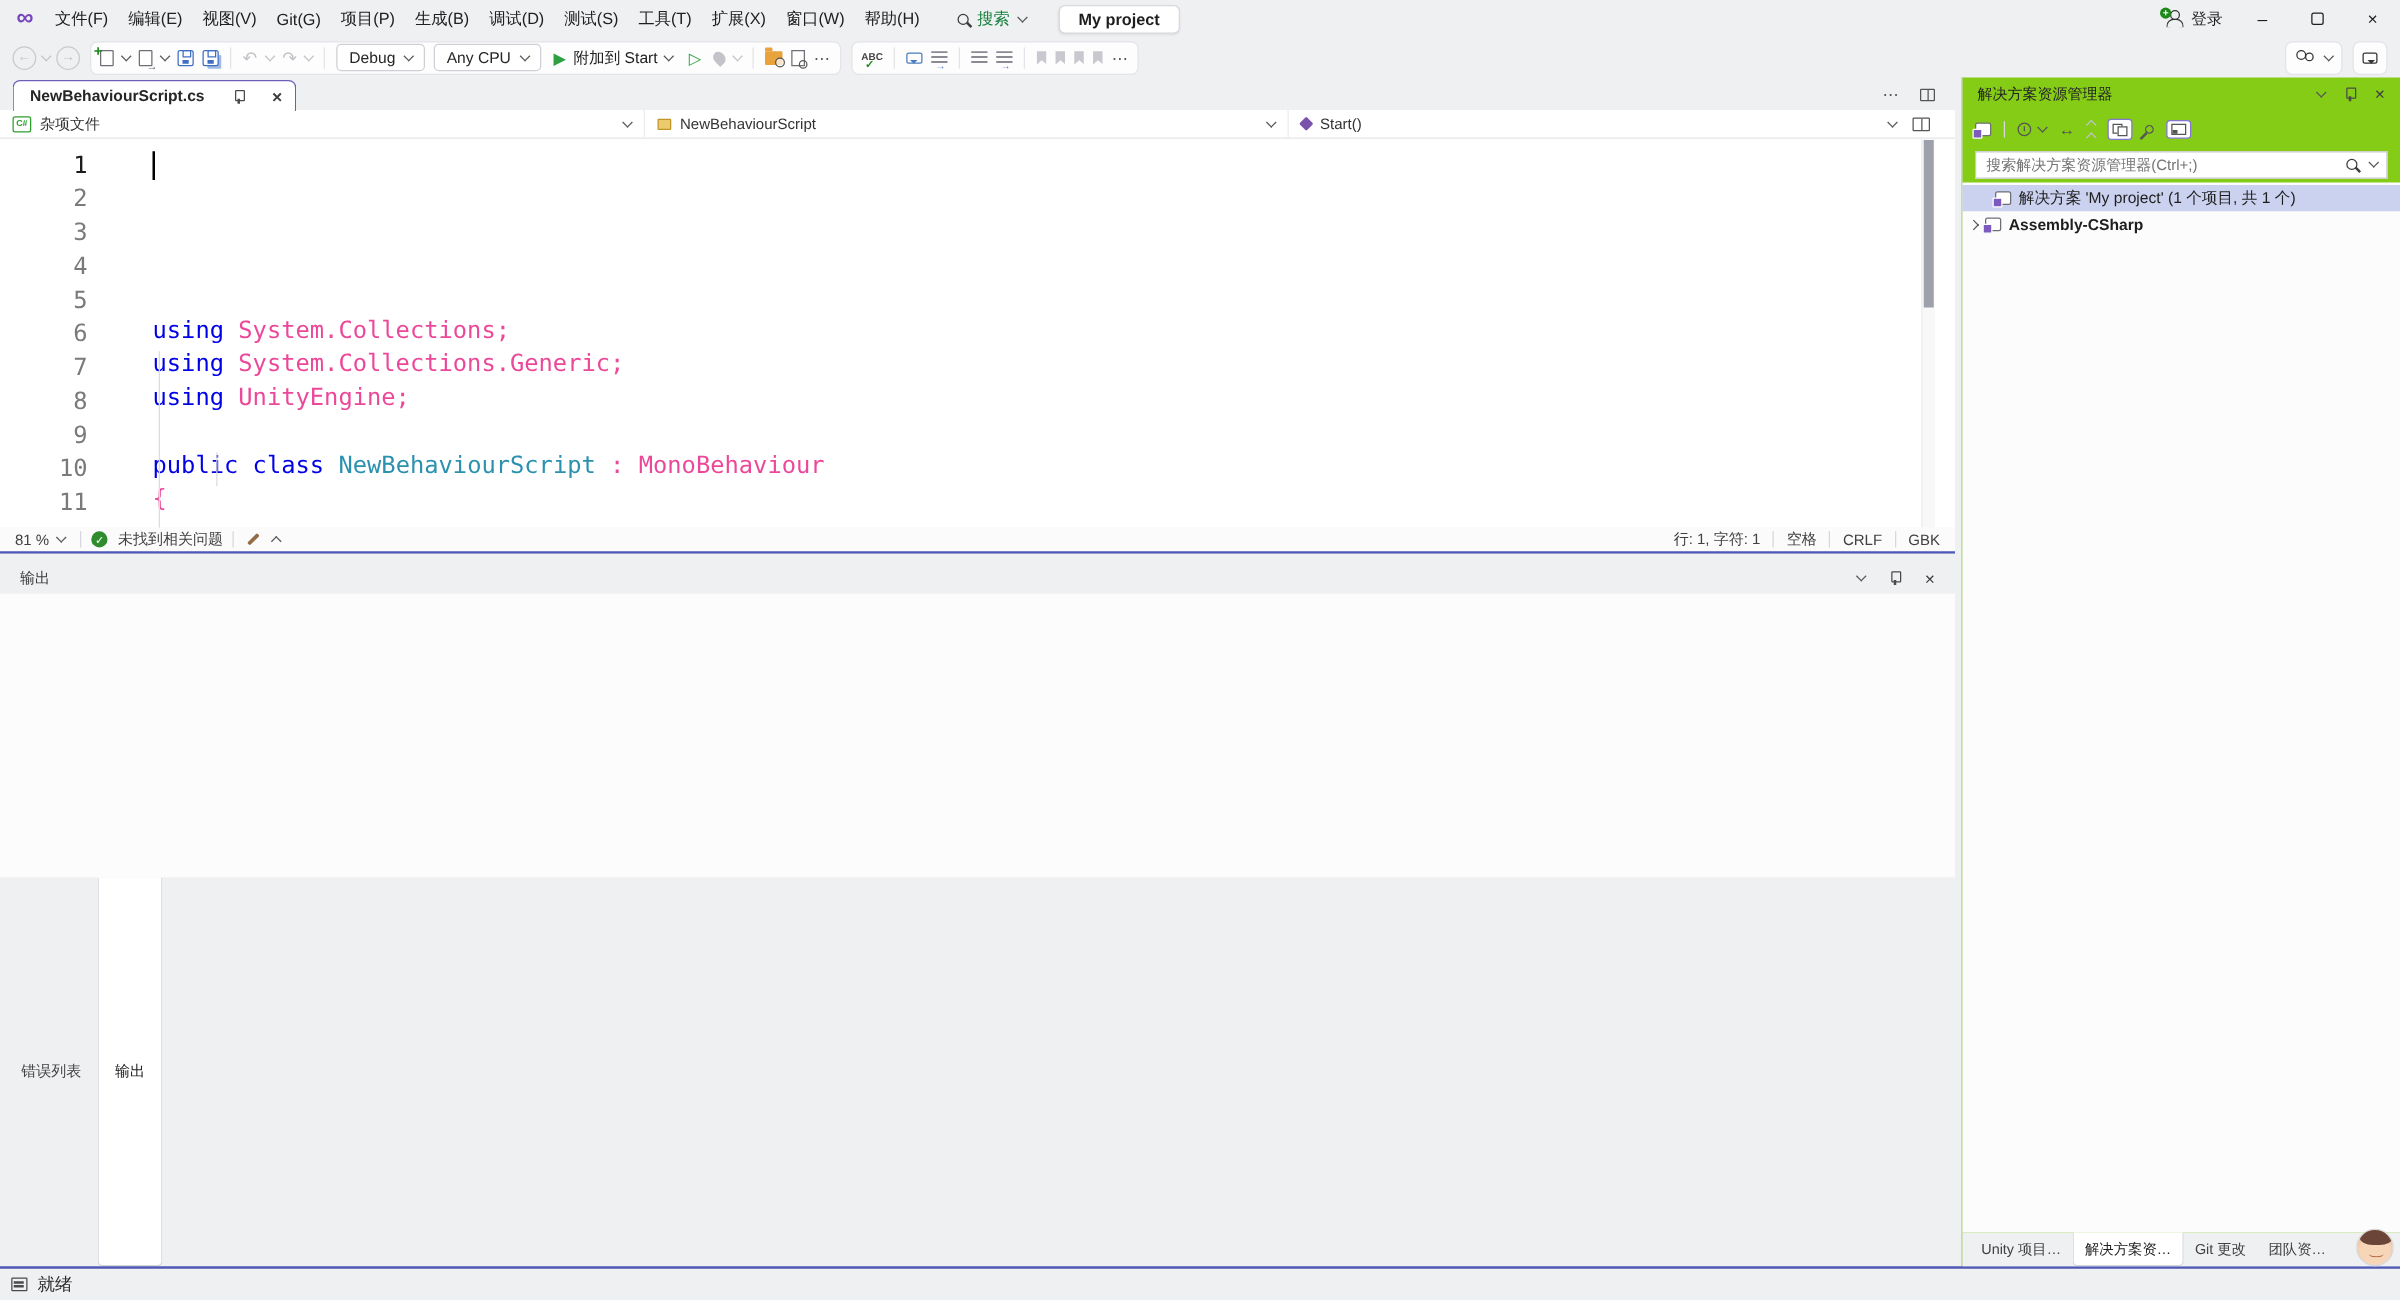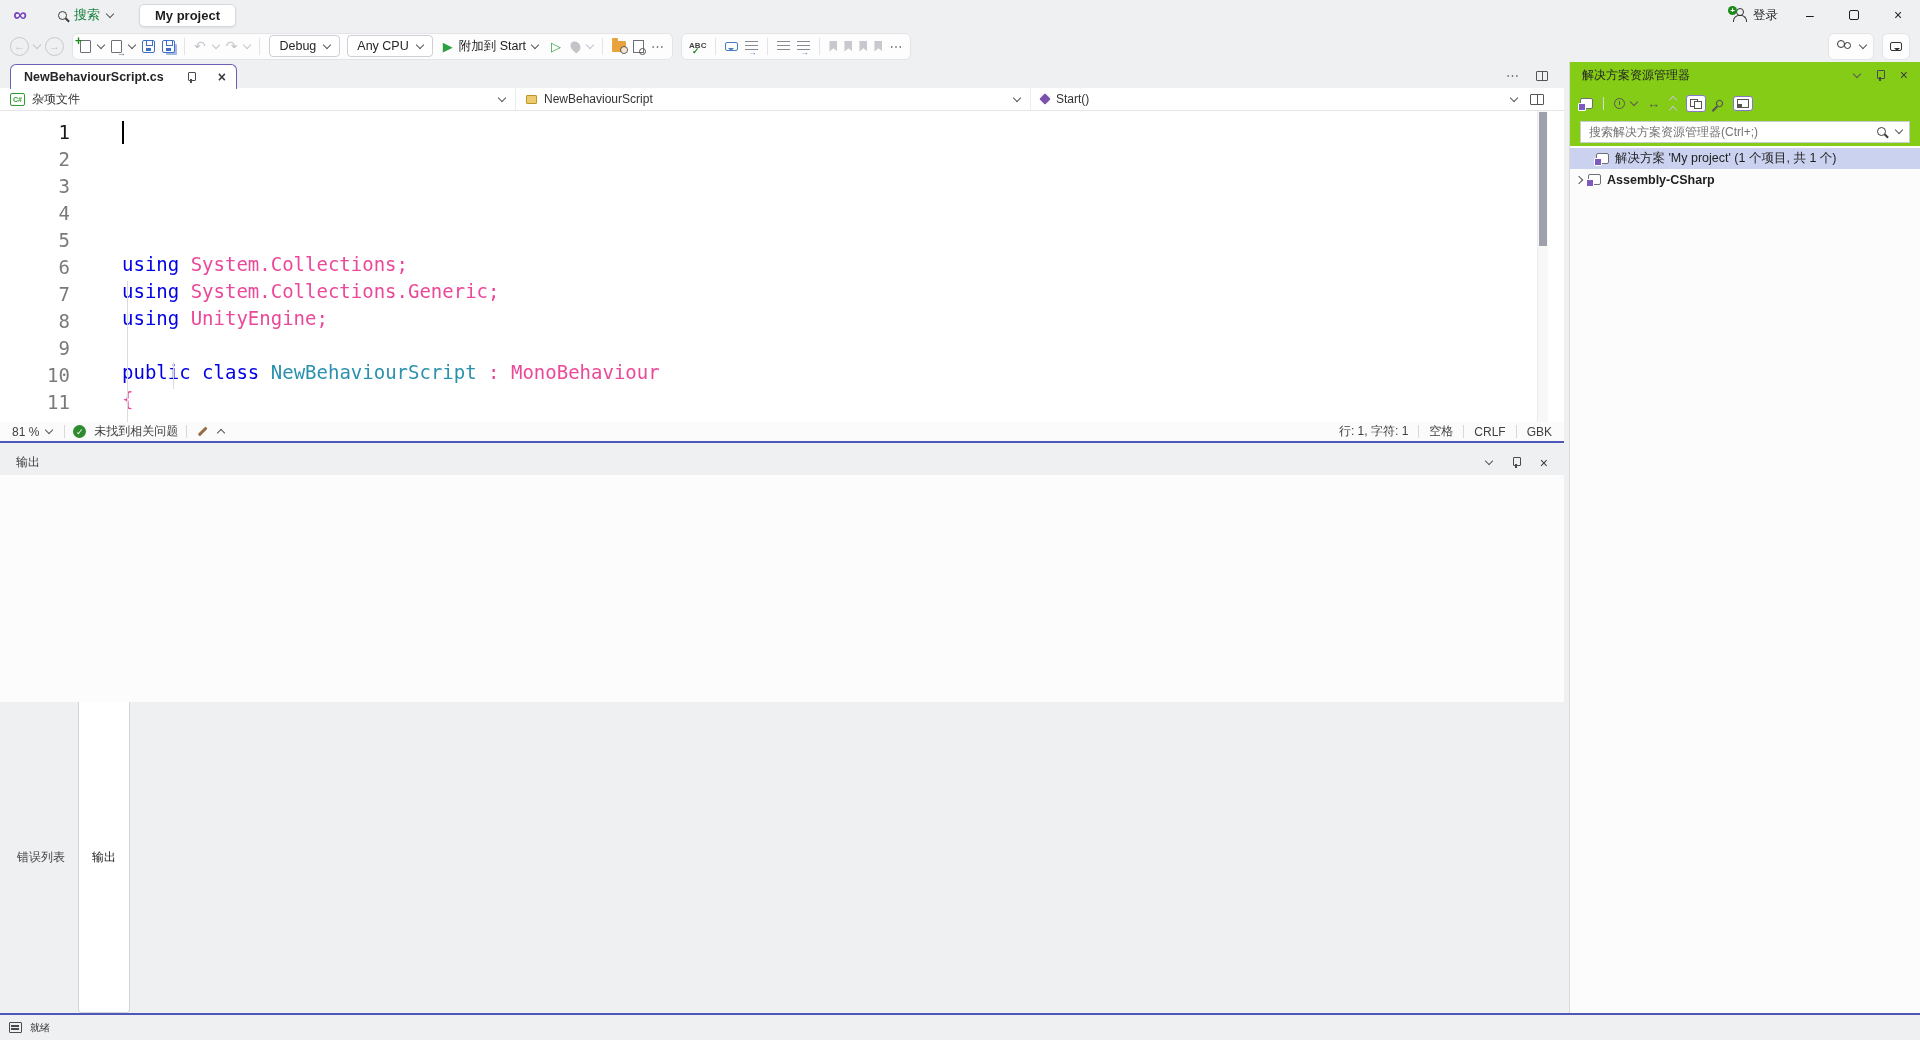--- a/index.html
+++ b/index.html
@@ -157,31 +157,45 @@
   .winicon::after{content:"";position:absolute;left:-3px;bottom:-3px;width:6px;height:6px;background:#7D5BBE;border:1px solid #fff;border-radius:1px}
   .bold{font-weight:bold}
   #rtabs{height:27px;display:flex;align-items:stretch;padding-left:6px;font-size:11.5px;color:#414141;background:#EFF0F2;position:relative;flex:0 0 auto}
   .rtab{display:flex;align-items:center;padding:0 9px;white-space:nowrap}
   .rtab.active{background:#fff;border:1px solid #D5D5DA;border-top:none;border-radius:0 0 4px 4px;color:#222}
   .avatar{position:absolute;right:5px;top:-3px;width:30px;height:30px;border-radius:50%;background:radial-gradient(circle at 50% 62%,#F7D6B8 52%,#EFC09A 75%);border:1px solid #D8D8DC;overflow:hidden}
   .avatar::before{content:"";position:absolute;left:2px;top:-2px;width:26px;height:14px;background:#6B4638;border-radius:50% 50% 40% 40%}
   .avatar::after{content:"";position:absolute;left:9px;top:16px;width:12px;height:5px;border-bottom:1.5px solid #B06A4A;border-radius:50%}
 
   
-  #statusbar{height:27px;border-top:2px solid #4E58B6;background:#EFF0F2;display:flex;align-items:center;padding:0 9px;gap:8px;font-size:10px;color:#2B2B2B;flex:0 0 auto}
+  #statusbar{height:27px;border-top:2px solid #4E58B6;background:#EFF0F2;display:flex;align-items:center;padding:0 9px;gap:8px;font-size:14px;color:#2B2B2B;flex:0 0 auto}
   .taskicon{width:13px;height:11px;border:1.5px solid #4A4A4A;border-radius:1px;position:relative}
   .taskicon::after{content:"";position:absolute;left:1px;top:2px;width:8px;height:1.5px;background:#4A4A4A;box-shadow:0 3px 0 #4A4A4A}
 </style>
 </head>
 <body>
 
 <div id="app">
 
   <div id="titlebar">
     <span class="vslogo">∞</span>
+    <div id="menus" style="display:flex;align-items:center">
+        <span class="menu-item">文件(F)</span>
+        <span class="menu-item">编辑(E)</span>
+        <span class="menu-item">视图(V)</span>
+        <span class="menu-item">Git(G)</span>
+        <span class="menu-item">项目(P)</span>
+        <span class="menu-item">生成(B)</span>
+        <span class="menu-item">调试(D)</span>
+        <span class="menu-item">测试(S)</span>
+        <span class="menu-item">工具(T)</span>
+        <span class="menu-item">扩展(X)</span>
+        <span class="menu-item">窗口(W)</span>
+        <span class="menu-item">帮助(H)</span>
+      </div>
     <div class="tb-search">
       <span class="mag"></span>
       <span>搜索</span>
       <span class="cv"></span>
     </div>
     <div class="sol-pill">My project</div>
     <div class="tb-right">
       <div class="signin">
         <span class="user">
             <span class="badge-plus">+</span>
@@ -412,20 +426,27 @@
           <span class="indent"></span>
           <span class="winicon"></span>
           <span>解决方案 'My project' (1 个项目, 共 1 个)</span>
         </div>
         <div class="trow">
           <span class="cv right"></span>
           <span class="winicon"></span>
           <span class="bold">Assembly-CSharp</span>
         </div>
       </div>
+      <div id="rtabs">
+        <div class="rtab">Unity 项目…</div>
+          <div class="rtab active">解决方案资…</div>
+          <div class="rtab">Git 更改</div>
+          <div class="rtab">团队资…</div>
+          <div class="avatar"></div>
+      </div>
     </div>
   </div>
 
   <div id="statusbar">
     <span class="taskicon"></span>
     <span>就绪</span>
   </div>
 
 </div>
 

